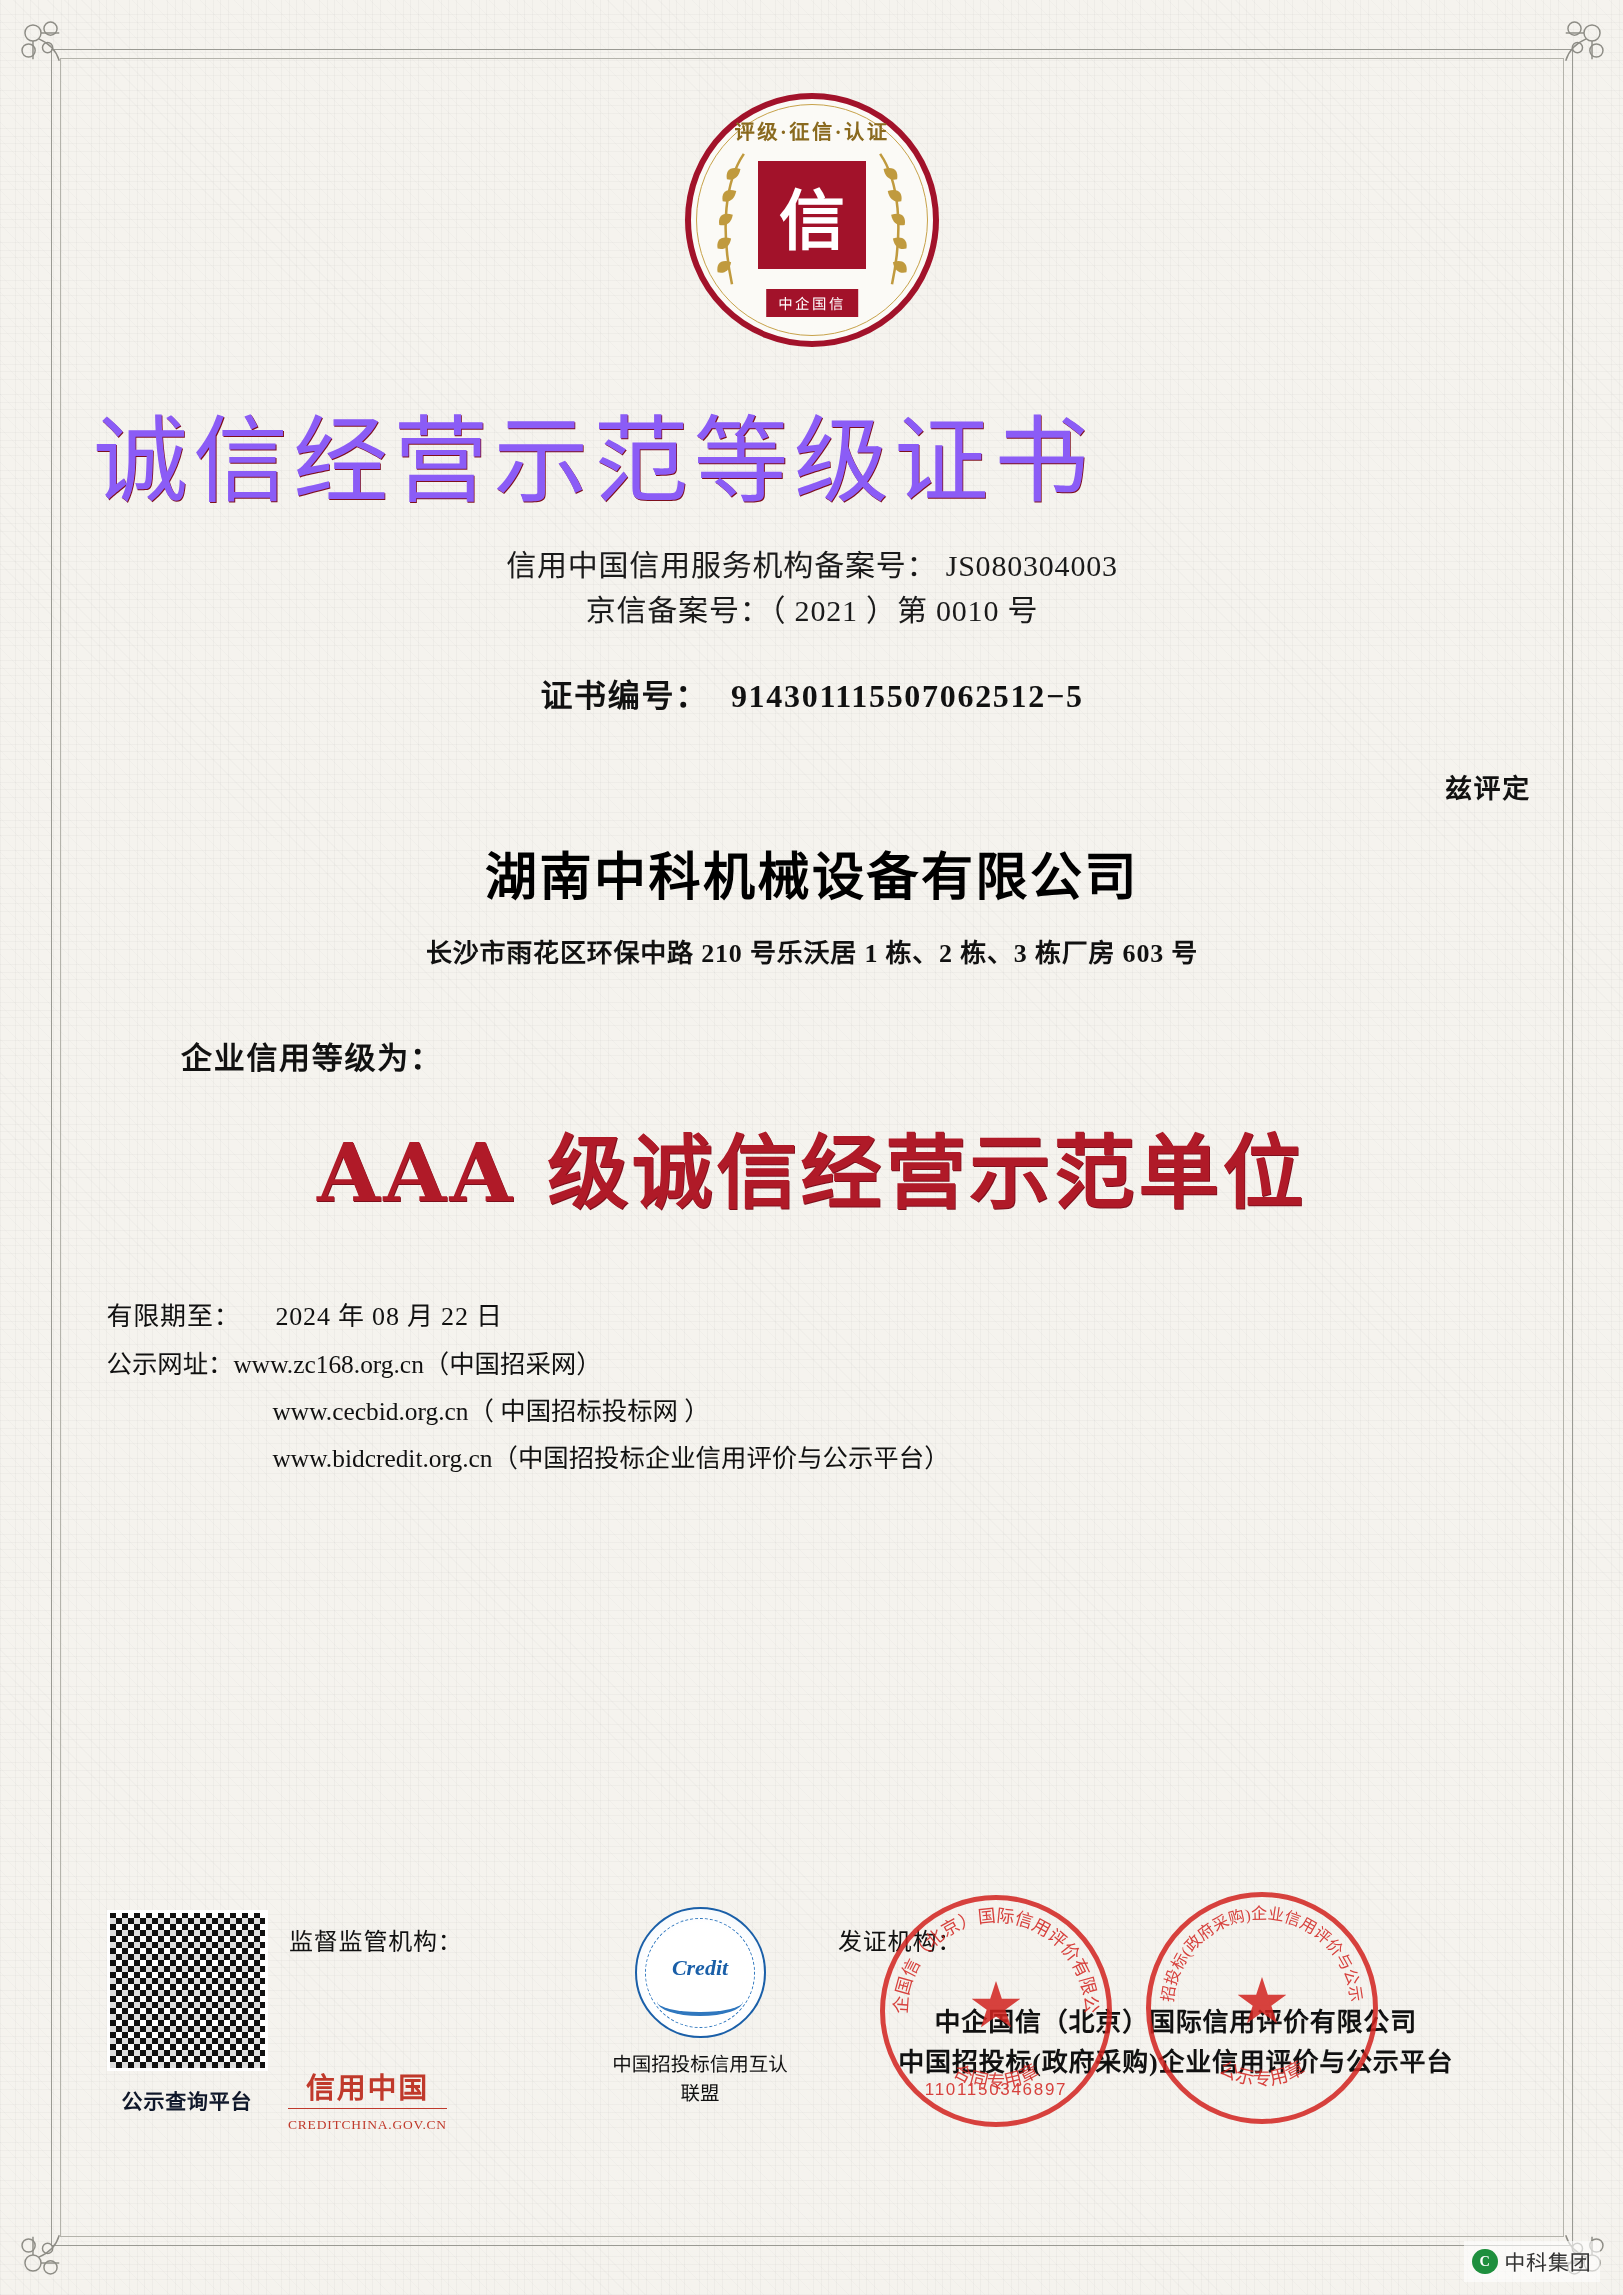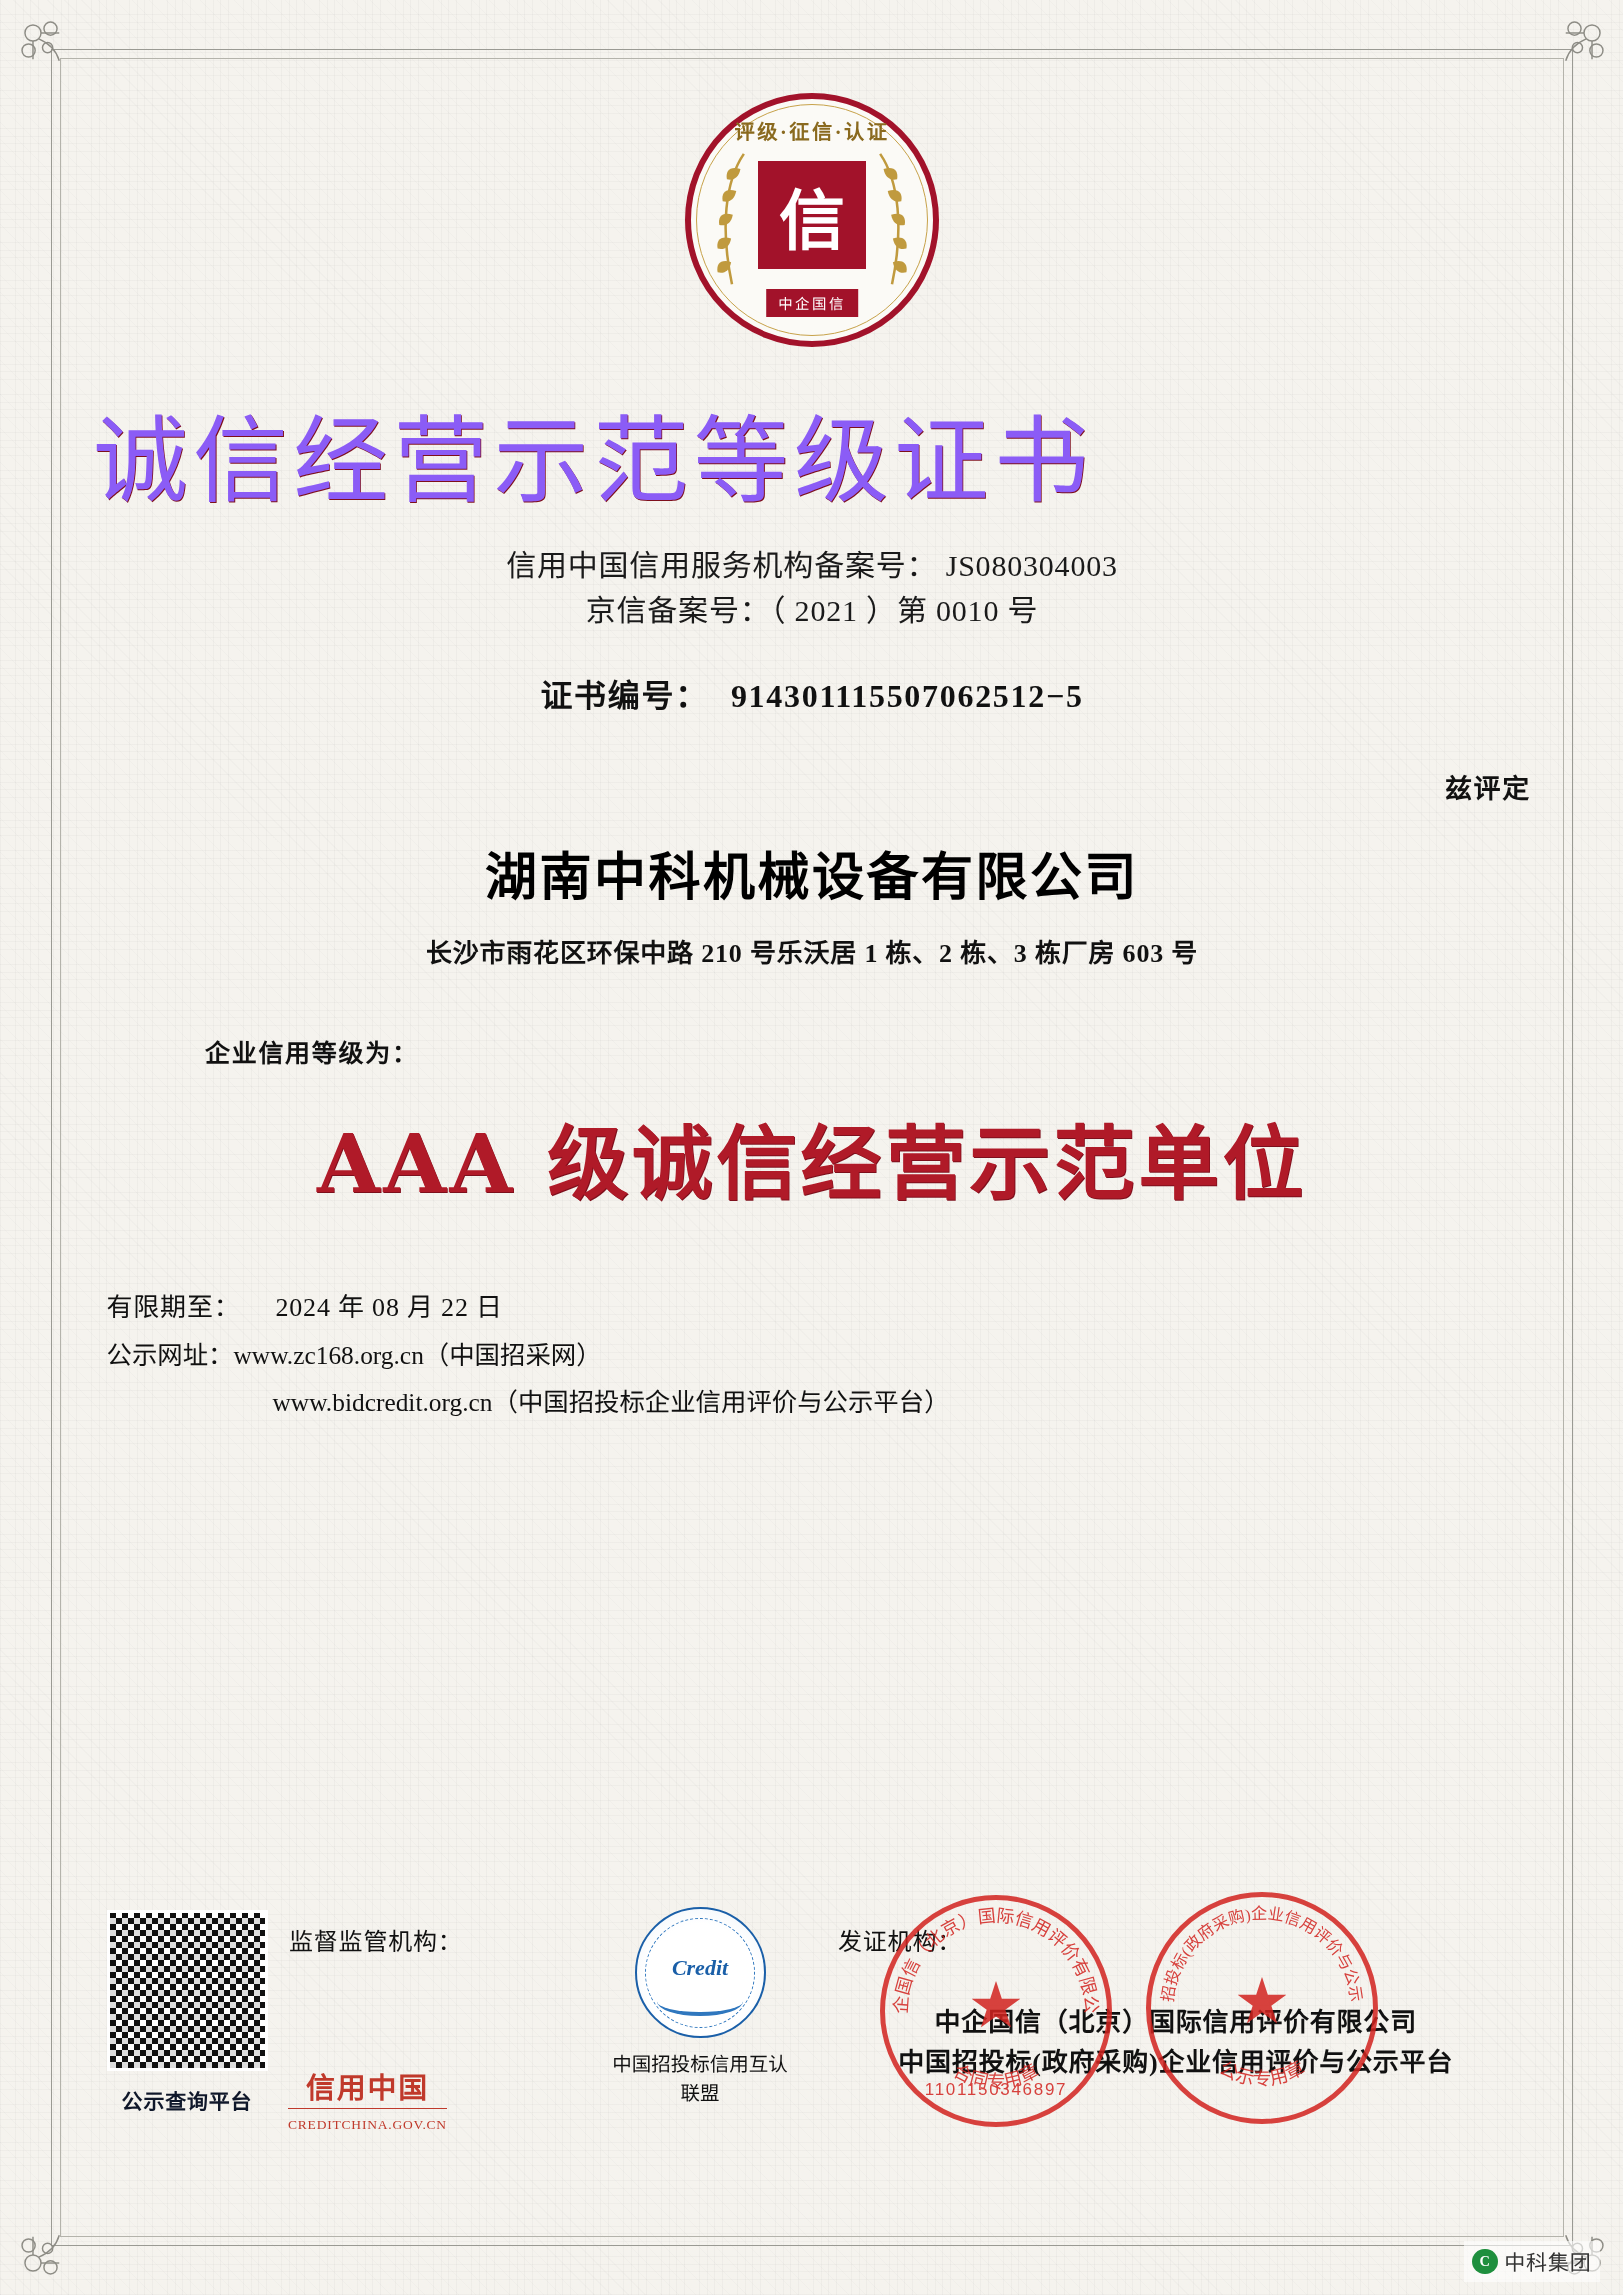--- a/index.html
+++ b/index.html
@@ -197,22 +197,22 @@
     text-align: center;
     margin-top: 22px;
     font-size: 26px;
     font-weight: bold;
     letter-spacing: 0.8px;
     color: #111;
   }
 
   .grade-label {
     margin-top: 64px;
-    margin-left: 112px;
-    font-size: 25px;
+    margin-left: 88px;
+    font-size: 31px;
     font-weight: bold;
     letter-spacing: 1.7px;
     color: #111;
   }
 
   .grade-value {
     text-align: center;
     margin-top: 29px;
     color: #b01a28;
     font-size: 81px;
@@ -541,20 +541,23 @@
     <div class="grade-value">AAA 级诚信经营示范单位</div>
 
     <div class="info-block">
       <div class="info-row">
         <span class="ind">有限期至：</span><span>2024 年 08 月 22 日</span>
       </div>
       <div class="url-row">
         <span class="ind">公示网址：</span><span>www.zc168.org.cn（中国招采网）</span>
       </div>
       <div class="url-row url-indent">
+        <span>www.cecbid.org.cn（ 中国招标投标网 ）</span>
+      </div>
+      <div class="url-row url-indent">
         <span>www.bidcredit.org.cn（中国招投标企业信用评价与公示平台）</span>
       </div>
     </div>
 
     <div class="footer">
 
       <div class="qr-box">
         <div class="qr"></div>
         <div class="qr-caption">公示查询平台</div>
       </div>

